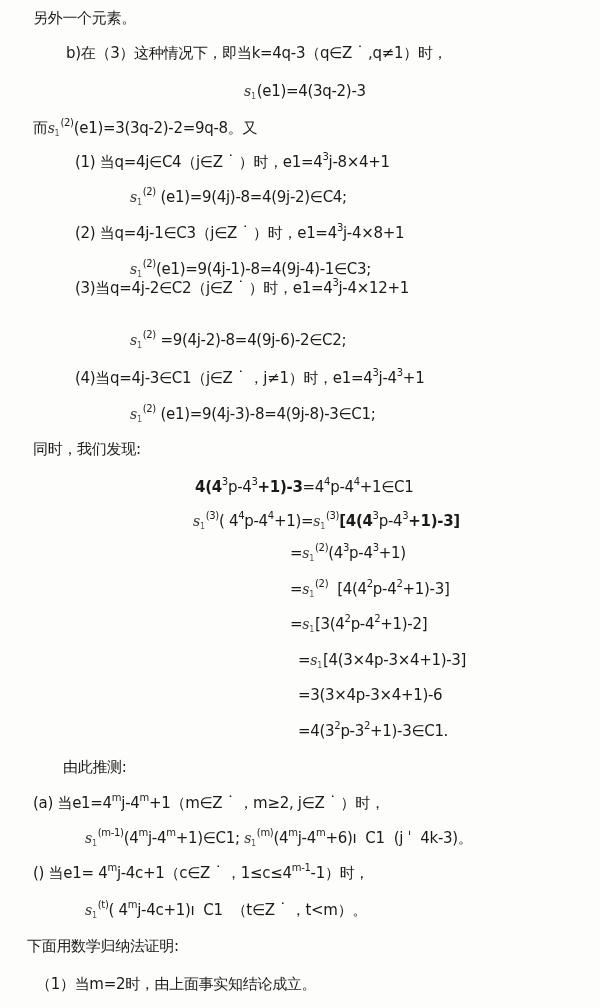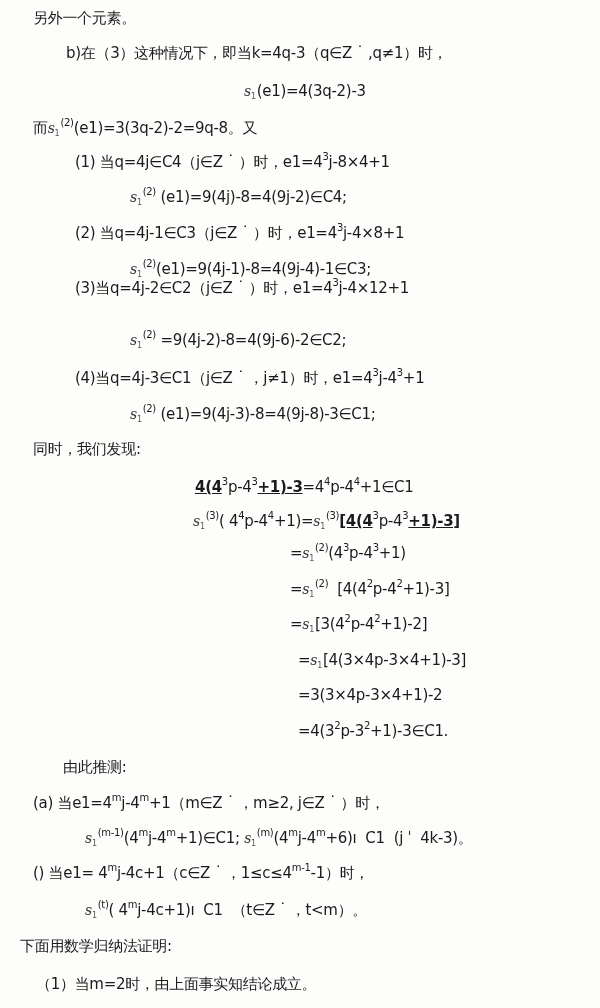--- a/index.html
+++ b/index.html
@@ -2,21 +2,21 @@
 <html><head>
 <meta charset="utf-8">
 <style>
   html, body { margin:0; padding:0; }
   body { width:600px; height:1008px; background:#fdfdfc; position:relative; overflow:hidden;
          font-family:"DejaVu Sans", "Liberation Sans", sans-serif; color:#1a1a1a; font-size:15px; }
   .line { position:absolute; white-space:nowrap; line-height:20px; letter-spacing:-0.3px; }
   .s { font-style:italic; font-family:"DejaVu Serif", serif; font-size:14px; color:#333; }
   .s1 { font-size:8px; vertical-align:-3px; margin-right:1px; color:#555; }
   sup { font-size:10px; vertical-align:7px; line-height:0; }
-  b { font-weight:bold;text-decoration:underline; }
+  b { font-weight:bold; }
 </style>
 </head>
 <body>
 
 <div>
 
   <div class="line" style="left:33px;top:8px">
     <span>另外一个元素。</span>
   </div>
 
@@ -86,21 +86,21 @@
 
   <div class="line" style="left:290px;top:614px">
     <span>=</span><span class="s">s</span><span class="s1">1</span><span>[3(4</span><sup>2</sup><span>p-4</span><sup>2</sup><span>+1)-2]</span>
   </div>
 
   <div class="line" style="left:298px;top:650px">
     <span>=</span><span class="s">s</span><span class="s1">1</span><span>[4(3×4p-3×4+1)-3]</span>
   </div>
 
   <div class="line" style="left:298px;top:685px">
-    <span>=3(3×4p-3×4+1)-2</span>
+    <span>=3(3×4p-3×4+1)-6</span>
   </div>
 
   <div class="line" style="left:298px;top:721px">
     <span>=4(3</span><sup>2</sup><span>p-3</span><sup>2</sup><span>+1)-3∈C1.</span>
   </div>
 
   <div class="line" style="left:63px;top:757px">
     <span>由此推测:</span>
   </div>
 
@@ -113,21 +113,21 @@
   </div>
 
   <div class="line" style="left:33px;top:863px">
     <span>() 当e1= 4</span><sup>m</sup><span>j-4c+1（c∈Z ˙ ，1≤c≤4</span><sup>m-1</sup><span>-1）时，</span>
   </div>
 
   <div class="line" style="left:85px;top:900px">
     <span class="s">s</span><span class="s1">1</span><sup>(t)</sup><span>( 4</span><sup>m</sup><span style="white-space:pre">j-4c+1)ı  C1  （t∈Z ˙ ，t&lt;m）。</span>
   </div>
 
-  <div class="line" style="left:20px;top:936px">
+  <div class="line" style="left:27px;top:936px">
     <span>下面用数学归纳法证明:</span>
   </div>
 
   <div class="line" style="left:36px;top:974px">
     <span>（1）当m=2时，由上面事实知结论成立。</span>
   </div>
 
 </div>
 
 </body></html>

